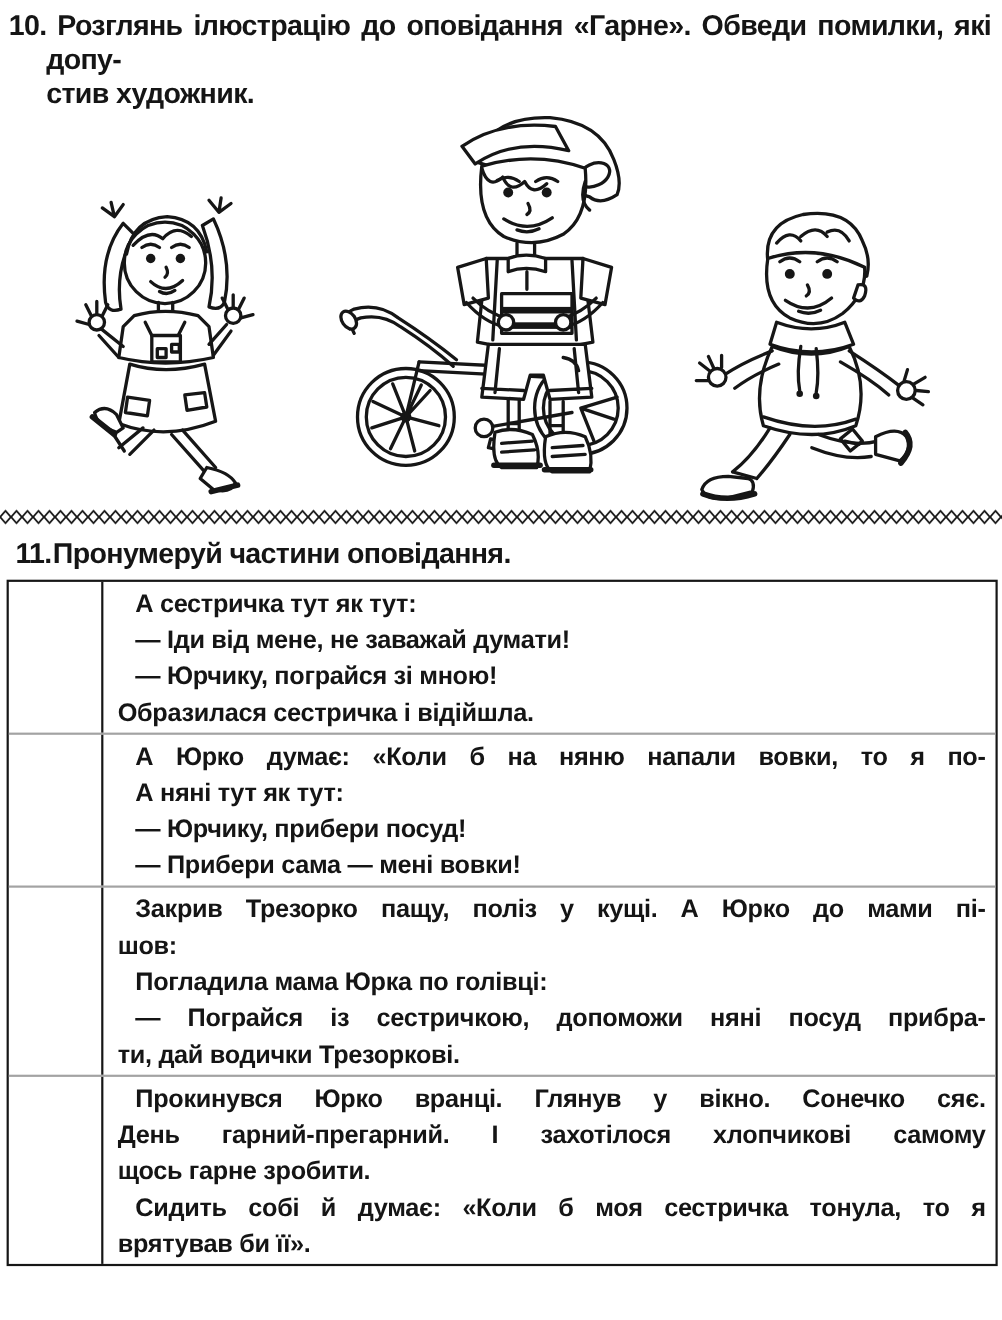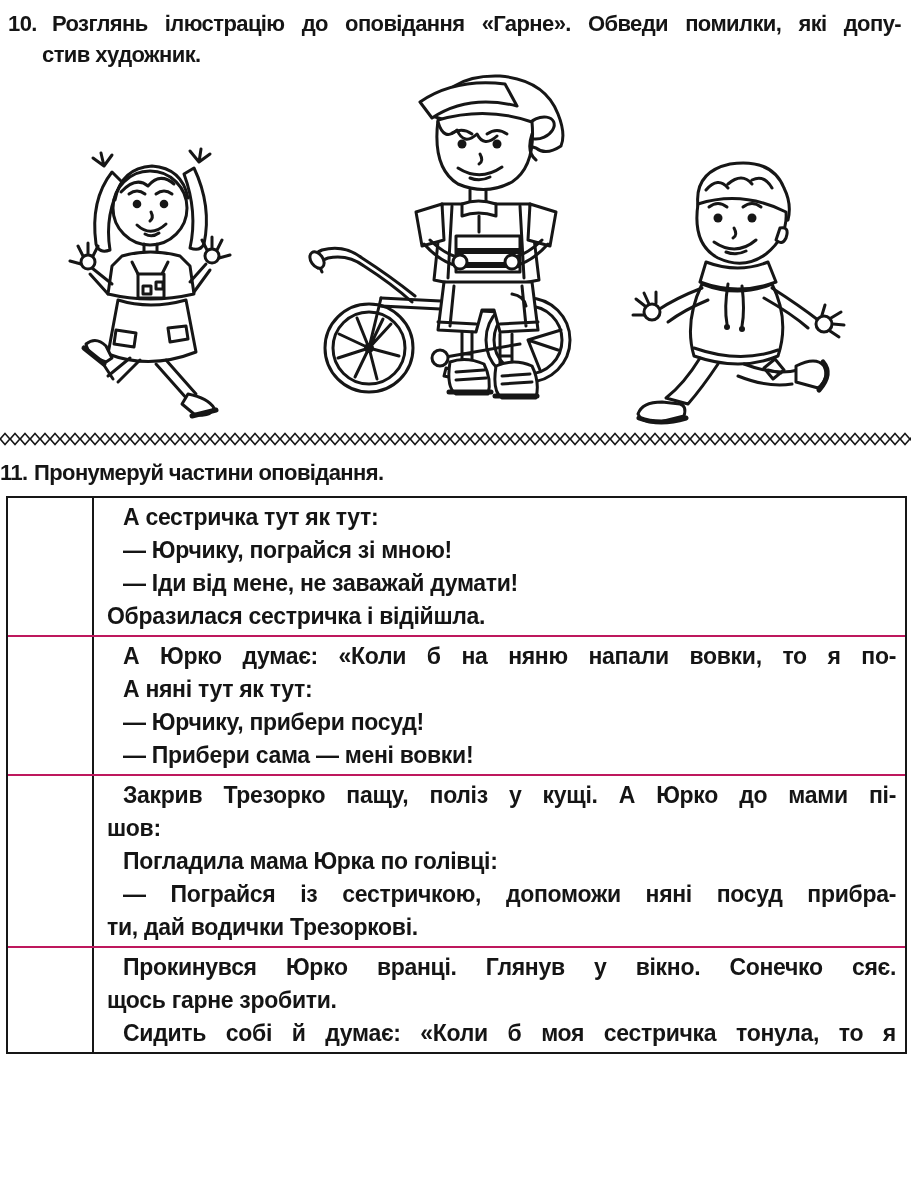--- a/index.html
+++ b/index.html
@@ -2,39 +2,39 @@
 <html><head>
 <meta charset="utf-8">
 <style>
   html,body{margin:0;padding:0}
   body{
     width:911px;height:1200px;overflow:hidden;position:relative;
     background:#ffffff;color:#151515;
     font-family:"Liberation Sans",sans-serif;font-weight:700;
   }
   
-  .task{position:relative;font-size:22px;line-height:31px;letter-spacing:-0.6px}
+  .task{position:relative;font-size:26px;line-height:31px;letter-spacing:-0.6px}
   .task .num{position:absolute;left:0;top:0}
   .task .body{padding-left:34px;padding-right:2px}
   .jline{text-align:justify;text-align-last:justify}
   .t10{margin:8px 8px 0 8px}
   .t10 .first{text-indent:10px}
-  .t11{margin:11px 8px 0 0}
+  .t11{margin:11px 8px 0 14px}
   .nowrapline{white-space:nowrap}
   
   .illo{display:block;margin:2px auto 0 auto}
   svg .ln{fill:none;stroke:#161616;stroke-width:3;stroke-linecap:round;stroke-linejoin:round}
   svg .lnw{fill:#ffffff;stroke:#161616;stroke-width:3;stroke-linejoin:round}
   svg .fill{fill:#161616;stroke:none}
   svg .thick{fill:none;stroke:#161616;stroke-width:5;stroke-linecap:round}
   
   .divider{display:block;margin-top:4px}
   
   .stable{margin:8px 4px 0 6px;border:2px solid #161616;background:#fff}
-  .trow{display:flex;border-top:2px solid #be185d}
+  .trow{display:flex;border-top:2px solid #a3a3a3}
   .trow:first-child{border-top:none}
   .ncell{width:84px;flex:none;border-right:2px solid #161616}
   .tcell{flex:1;min-width:0;padding:3px 9px 2px 13px;font-size:23px;line-height:33px;letter-spacing:-0.3px;overflow:hidden}
   .line{white-space:nowrap}
   .line.fill{white-space:normal;text-align:justify;text-align-last:justify}
   .line.ind{text-indent:16px}
 </style>
 </head>
 <body>
 
@@ -182,22 +182,22 @@
   <div class="body">
     <div class="nowrapline">Пронумеруй частини оповідання.</div>
   </div>
 </div>
 
 <div class="stable">
     <div class="trow">
       <div class="ncell"></div>
       <div class="tcell">
         <div class="line ind">А сестричка тут як тут:</div>
+        <div class="line ind">— Іди від мене, не заважай думати!</div>
         <div class="line ind">— Юрчику, пограйся зі мною!</div>
-        <div class="line ind">— Іди від мене, не заважай думати!</div>
         <div class="line">Образилася сестричка і відійшла.</div>
       </div>
     </div>
     <div class="trow">
       <div class="ncell"></div>
       <div class="tcell">
         <div class="line ind fill">А Юрко думає: «Коли б на няню напали вовки, то я по-</div>
         <div class="line ind">А няні тут як тут:</div>
         <div class="line ind">— Юрчику, прибери посуд!</div>
         <div class="line ind">— Прибери сама — мені вовки!</div>
@@ -210,17 +210,19 @@
         <div class="line">шов:</div>
         <div class="line ind">Погладила мама Юрка по голівці:</div>
         <div class="line ind fill">— Пограйся із сестричкою, допоможи няні посуд прибра-</div>
         <div class="line">ти, дай водички Трезоркові.</div>
       </div>
     </div>
     <div class="trow">
       <div class="ncell"></div>
       <div class="tcell">
         <div class="line ind fill">Прокинувся Юрко вранці. Глянув у вікно. Сонечко сяє.</div>
+        <div class="line fill">День гарний-прегарний. І захотілося хлопчикові самому</div>
         <div class="line">щось гарне зробити.</div>
         <div class="line ind fill">Сидить собі й думає: «Коли б моя сестричка тонула, то я</div>
+        <div class="line">врятував би її».</div>
       </div>
     </div>
   </div>
 
 </body></html>

